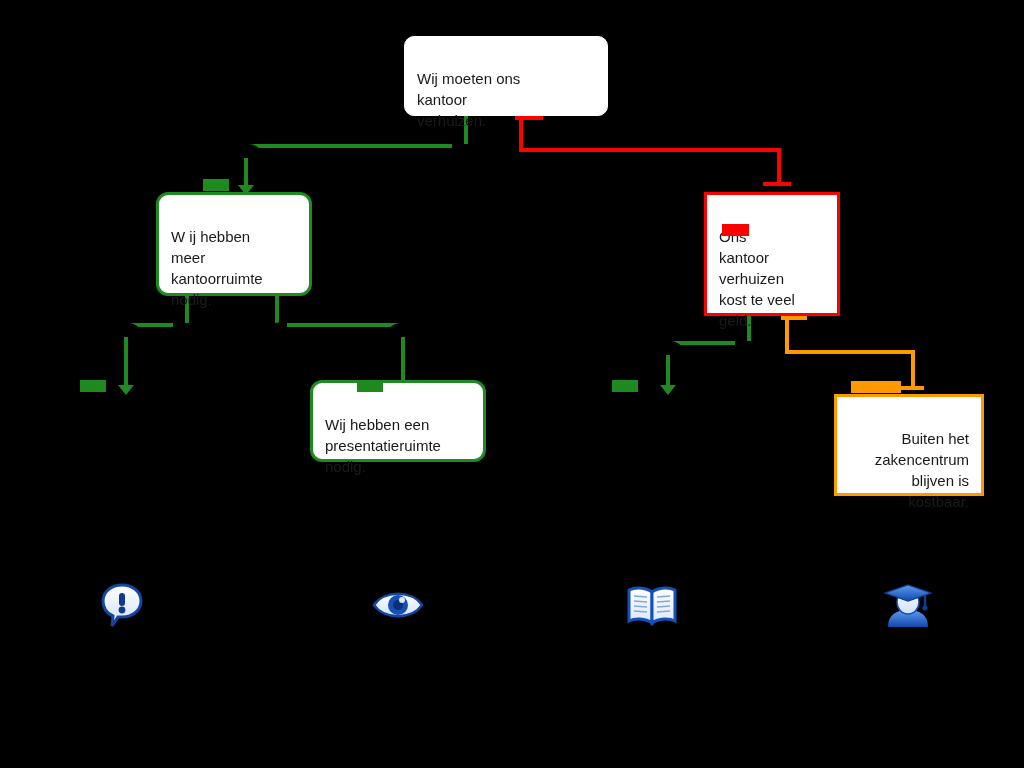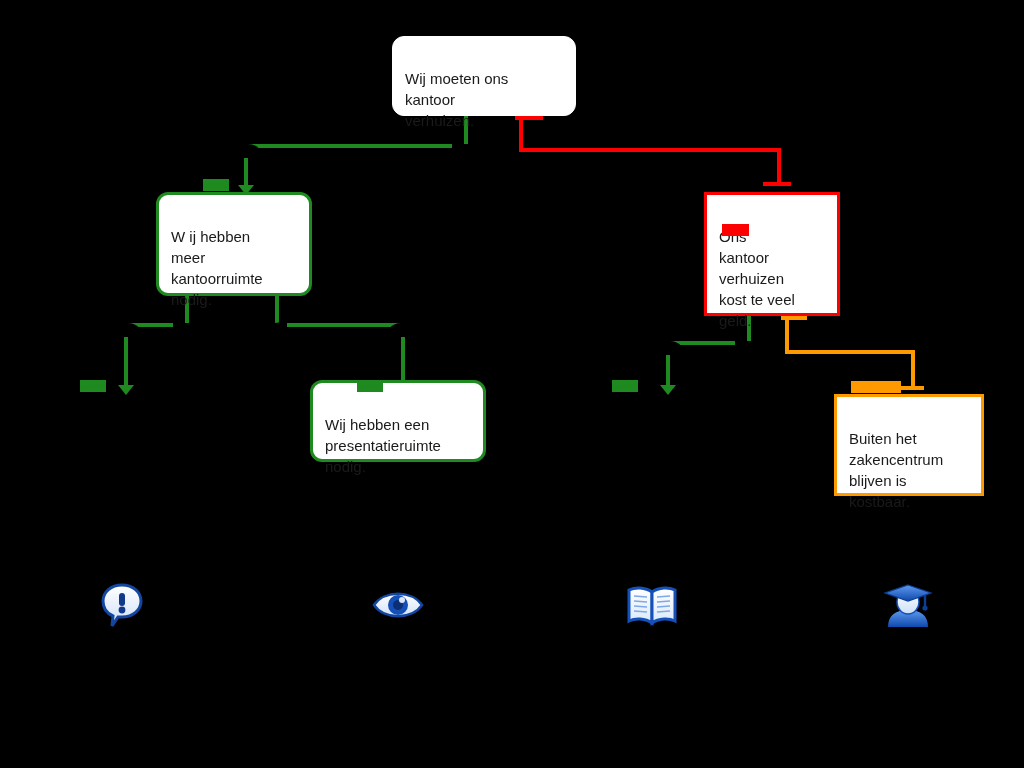--- a/index.html
+++ b/index.html
@@ -15,21 +15,21 @@
     font-family:"Liberation Sans",sans-serif;
     font-size:15px;
     line-height:21px;
     padding:10px 12px 8px 12px;
     white-space:pre-line;
     z-index:5;
   }
   .node.rounded{border-radius:12px;}
   .node.green{border:3px solid #1f8a1f;}
   .node.red{border:3px solid #ff0000;border-radius:0;}
-  .node.orange{border:3px solid #ff9900;border-radius:0;}
+  .node.orange{border:3px solid #ff9900;border-radius:0;text-align:right;}
   .node.plain{border:1px solid #ffffff;border-radius:12px;}
 
   
   .seg{position:absolute;z-index:2;}
   .seg.h{height:4px;}
   .seg.v{width:4px;}
   .g{background:#1f8a1f;}
   .r{background:#ff0000;}
   .o{background:#ff9900;}
 
@@ -112,21 +112,21 @@
   <div class="foot" style="left:660px;top:385px;"></div>
   <div class="elabel g" style="left:612px;top:380px;">want</div>
 
   <div class="cap o" style="left:781px;top:316px;width:26px;"></div>
   <div class="seg v o" style="left:785px;top:316px;height:38px;"></div>
   <div class="seg h o" style="left:785px;top:350px;width:130px;"></div>
   <div class="seg v o" style="left:911px;top:350px;height:36px;"></div>
   <div class="cap o" style="left:898px;top:386px;width:26px;"></div>
   <div class="elabel o" style="left:851px;top:381px;">komende</div>
 
-  <div class="node plain rounded" style="left:392px;top:36px;width:184px;height:80px;">
+  <div class="node plain rounded" style="left:404px;top:36px;width:204px;height:80px;border-radius:10px;">
     <span>Wij moeten ons
 kantoor
 verhuizen.</span>
   </div>
 
   <div class="node green rounded" style="left:156px;top:192px;width:156px;height:104px;">
     <span>W ij hebben
 meer
 kantoorruimte
 nodig.</span>

